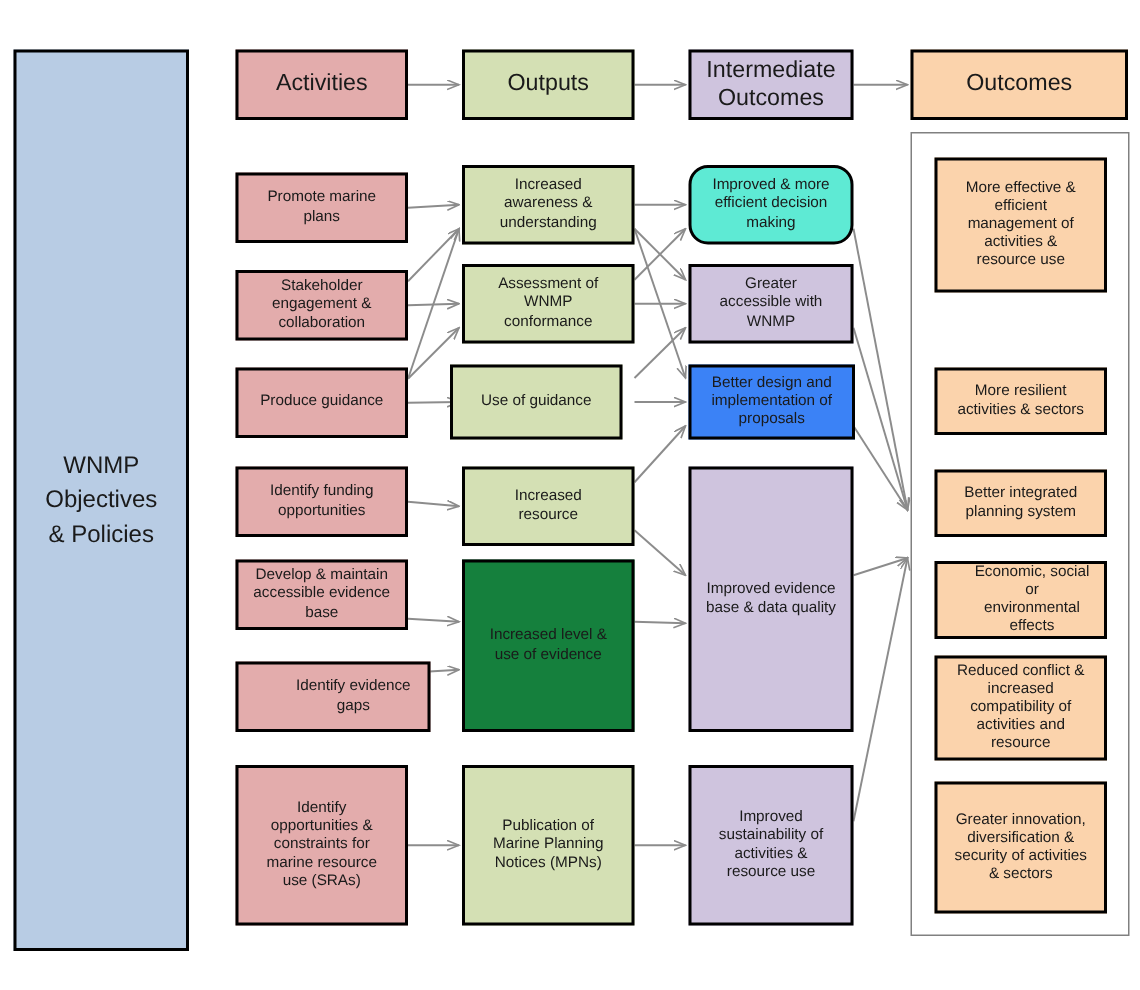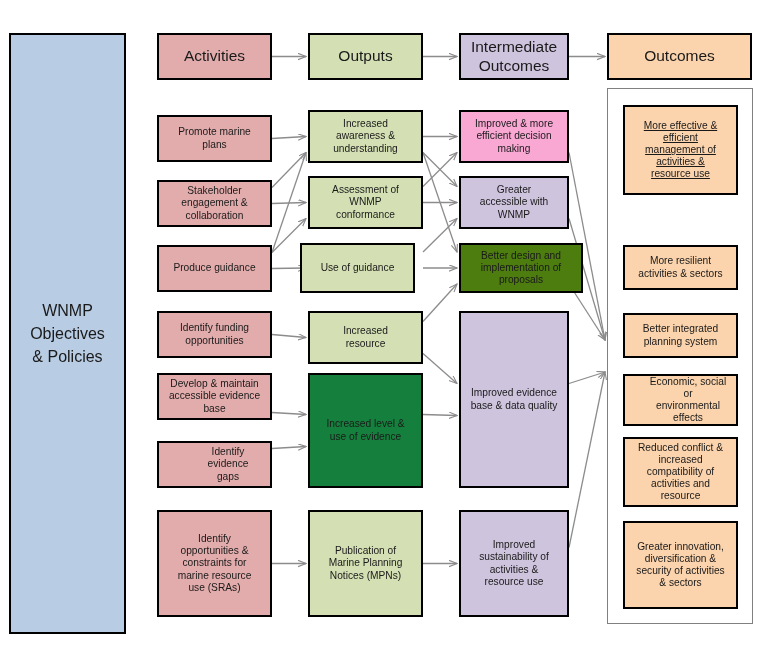--- a/index.html
+++ b/index.html
@@ -114,57 +114,57 @@
 plans</div>
       <div class="node body" style="left: 157px; top: 180px; width: 115px; height: 47px; background: rgb(227, 172, 172);">Stakeholder
 engagement  &amp;
 collaboration</div>
       <div class="node body" style="left: 157px; top: 245px; width: 115px; height: 47px; background: rgb(227, 172, 172);">Produce guidance</div>
       <div class="node body" style="left: 157px; top: 311px; width: 115px; height: 47px; background: rgb(227, 172, 172);">Identify funding
 opportunities</div>
       <div class="node body" style="left: 157px; top: 373px; width: 115px; height: 47px; background: rgb(227, 172, 172);">Develop &amp; maintain
 accessible evidence
 base</div>
-      <div class="node body" style="left: 157px; top: 441px; width: 115px; height: 47px; background: rgb(227, 172, 172); padding-left: 32px;">Identify evidence
+      <div class="node body" style="left: 157px; top: 441px; width: 130px; height: 47px; background: rgb(227, 172, 172); padding-left: 32px;">Identify evidence
 gaps</div>
       <div class="node body" style="left: 157px; top: 510px; width: 115px; height: 107px; background: rgb(227, 172, 172);">Identify
 opportunities &amp;
 constraints for
 marine resource
 use (SRAs)</div>
       <div class="node body" style="left: 308px; top: 110px; width: 115px; height: 53px; background: rgb(212, 224, 180);">Increased
 awareness &amp;
 understanding</div>
       <div class="node body" style="left: 308px; top: 176px; width: 115px; height: 53px; background: rgb(212, 224, 180);">Assessment of
 WNMP
 conformance</div>
       <div class="node body" style="left: 300px; top: 243px; width: 115px; height: 50px; background: rgb(212, 224, 180);">Use of guidance</div>
       <div class="node body" style="left: 308px; top: 311px; width: 115px; height: 53px; background: rgb(212, 224, 180);">Increased
 resource</div>
       <div class="node body" style="left: 308px; top: 373px; width: 115px; height: 115px; background: #15803d;">Increased level &amp;
 use of evidence</div>
       <div class="node body" style="left: 308px; top: 510px; width: 115px; height: 107px; background: rgb(212, 224, 180);">Publication of
 Marine Planning
 Notices (MPNs)</div>
-      <div class="node body" style="left: 459px; top: 110px; width: 110px; height: 53px; background: #f9a8d4;">Improved &amp; more
+      <div class="node body" style="left: 459px; top: 110px; width: 110px; height: 53px; background: #5eead4; border-radius: 13px;">Improved &amp; more
 efficient decision
 making</div>
       <div class="node body" style="left: 459px; top: 176px; width: 110px; height: 53px; background: rgb(207, 196, 222);">Greater
 accessible with
 WNMP</div>
-      <div class="node body" style="left: 459px; top: 243px; width: 124px; height: 50px; background: #4d7c0f;">Better  design and
+      <div class="node body" style="left: 459px; top: 243px; width: 111px; height: 50px; background: #3b82f6;">Better  design and
 implementation of
 proposals</div>
       <div class="node body" style="left: 459px; top: 311px; width: 110px; height: 177px; background: rgb(207, 196, 222);">Improved evidence
 base &amp; data quality</div>
       <div class="node body" style="left: 459px; top: 510px; width: 110px; height: 107px; background: rgb(207, 196, 222);">Improved
 sustainability of
 activities &amp;
 resource use</div>
-      <div class="node body" style="left: 623px; top: 105px; width: 115px; height: 90px; background: rgb(251, 211, 172); text-decoration: underline;">More effective &amp;
+      <div class="node body" style="left: 623px; top: 105px; width: 115px; height: 90px; background: rgb(251, 211, 172);">More effective &amp;
 efficient
 management of
 activities &amp;
 resource use</div>
       <div class="node body" style="left: 623px; top: 245px; width: 115px; height: 45px; background: rgb(251, 211, 172);">More resilient
 activities &amp; sectors</div>
       <div class="node body" style="left: 623px; top: 313px; width: 115px; height: 45px; background: rgb(251, 211, 172);">Better  integrated
 planning system</div>
       <div class="node body" style="left: 623px; top: 374px; width: 115px; height: 52px; background: rgb(251, 211, 172); padding-left: 20px;">Economic, social or
 environmental

